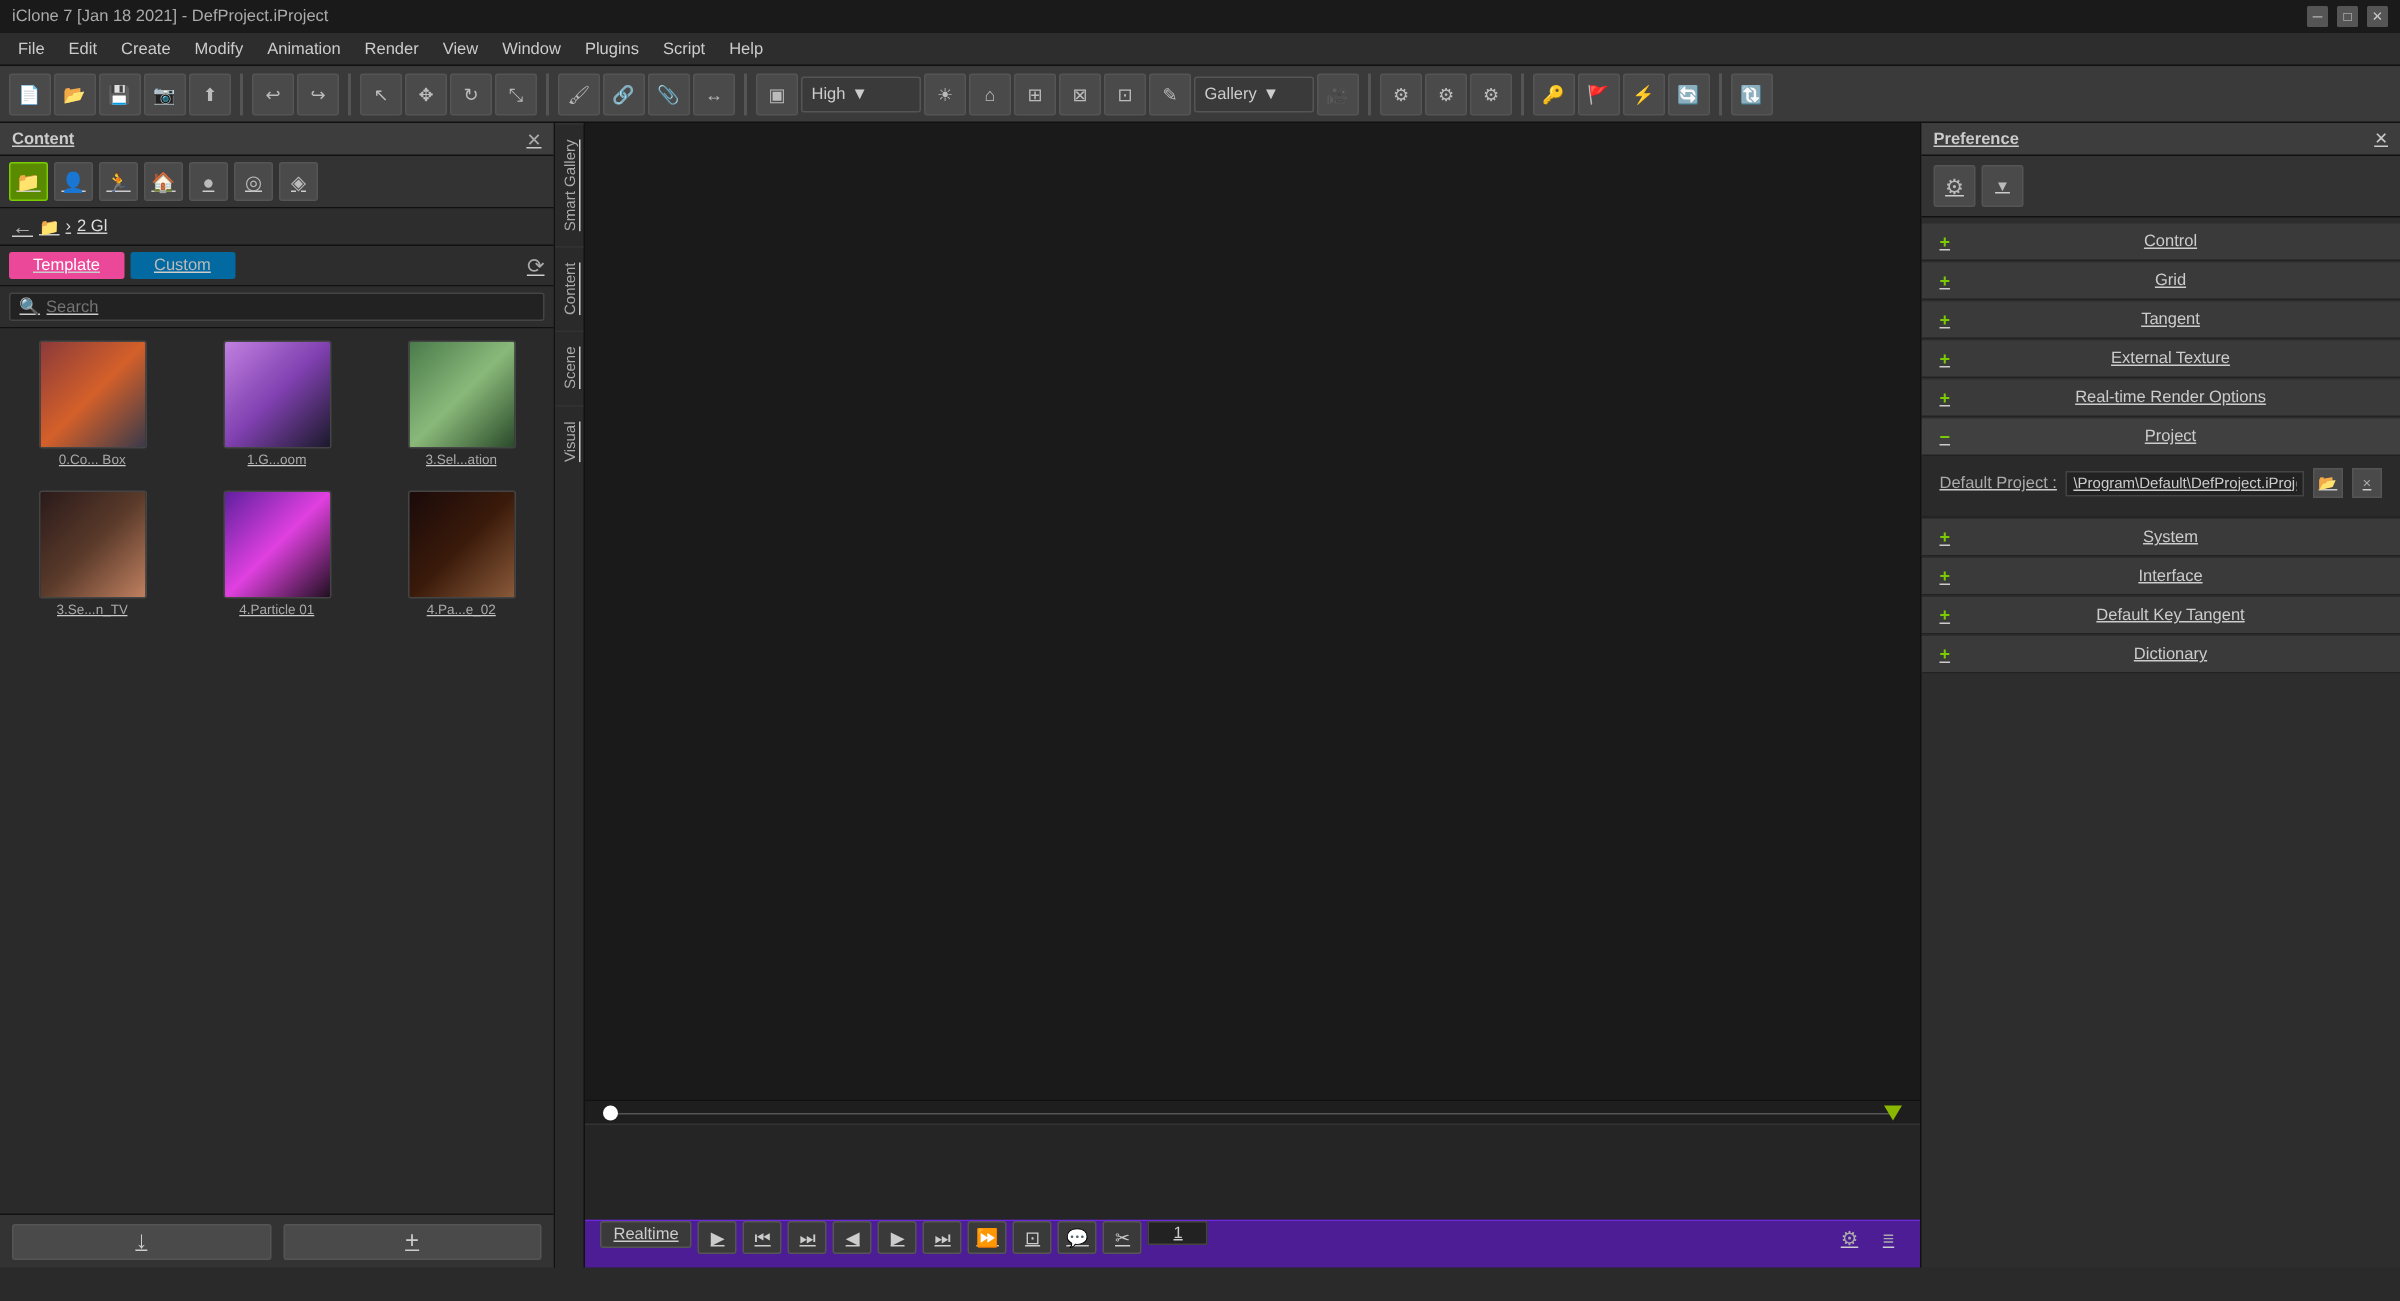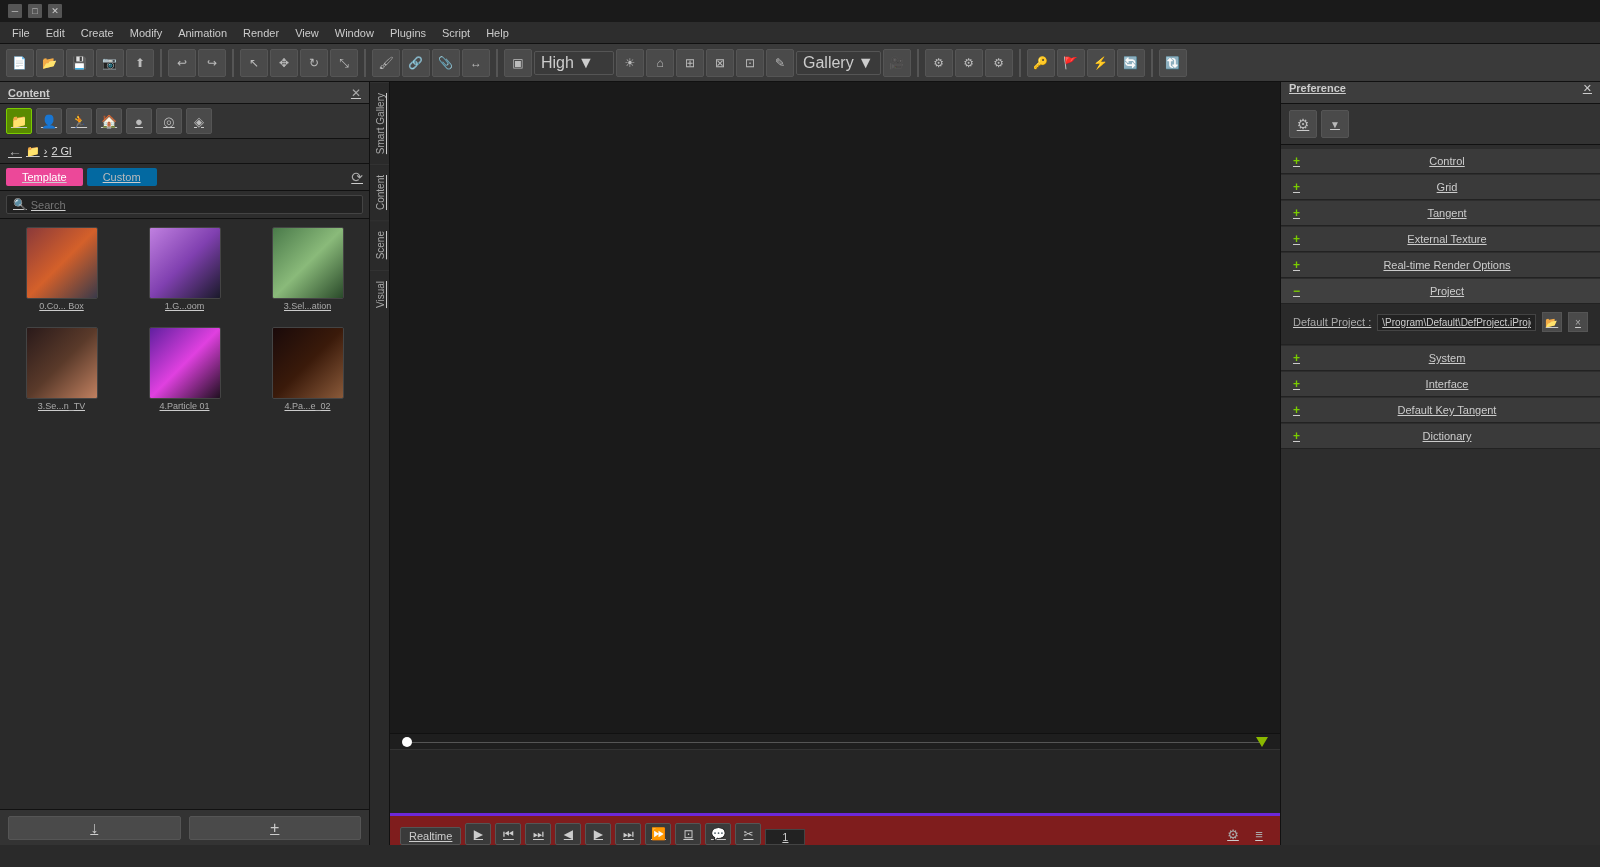--- a/index.html
+++ b/index.html
@@ -75,21 +75,21 @@
       cursor: pointer;
       color: #bbb;
       font-size: 12px;
     }
     .tb-dropdown {
       background: #3a3a3a;
       border: 1px solid #555;
       border-radius: 2px;
       padding: 2px 6px;
       color: #ccc;
-      font-size: 16px;
+      font-size: 11px;
       display: flex; align-items: center; gap: 4px;
       cursor: pointer;
       height: 24px;
       min-width: 80px;
     }
 
     
     #main-layout {
       display: flex;
       height: calc(867px - 22px - 22px - 38px - 22px);
@@ -354,24 +354,24 @@
       top: 3px;
       width: 0; height: 0;
       border-left: 6px solid transparent;
       border-right: 6px solid transparent;
       border-top: 10px solid #8ab800;
     }
 
     
     #playback-controls {
       height: 32px;
-      background: #7f1d1d;
-      border-top: 3px solid #6d28d9;
-      display: flex;
-      align-items: flex-end;
+      background: #4c1d95;
+      border-top: 1px solid #6d28d9;
+      display: flex;
+      align-items: flex-start;
       padding: 0 10px;
       gap: 4px;
     }
     .play-btn {
       width: 26px; height: 22px;
       background: #3a3a3a;
       border: 1px solid #555;
       border-radius: 2px;
       color: #ccc;
       cursor: pointer;
@@ -413,21 +413,21 @@
       background: #2d2d2d;
       border-left: 1px solid #111;
       display: flex;
       flex-direction: column;
       flex-shrink: 0;
     }
     #right-panel-header {
       background: #3d3d3d;
       height: 22px;
       display: flex;
-      align-items: flex-start;
+      align-items: center;
       justify-content: space-between;
       padding: 0 8px;
       border-bottom: 1px solid #111;
     }
     #right-panel-header .panel-title {
       color: #ccc;
       font-size: 11px;
       font-weight: bold;
     }
 
@@ -531,20 +531,21 @@
 
     
     ::-webkit-scrollbar { width: 6px; }
     ::-webkit-scrollbar-track { background: #1e1e1e; }
     ::-webkit-scrollbar-thumb { background: #555; border-radius: 3px; }
   </style>
 </head>
 <body>
 
 <div id="title-bar">
+  <span class="title">iClone 7 [Jan 18 2021] - DefProject.iProject</span>
   <div class="win-controls">
     <div class="win-btn">─</div>
     <div class="win-btn">□</div>
     <div class="win-btn">✕</div>
   </div>
 </div>
 
 <div id="menu-bar">
   <span class="menu-item">File</span>
   <span class="menu-item">Edit</span>

